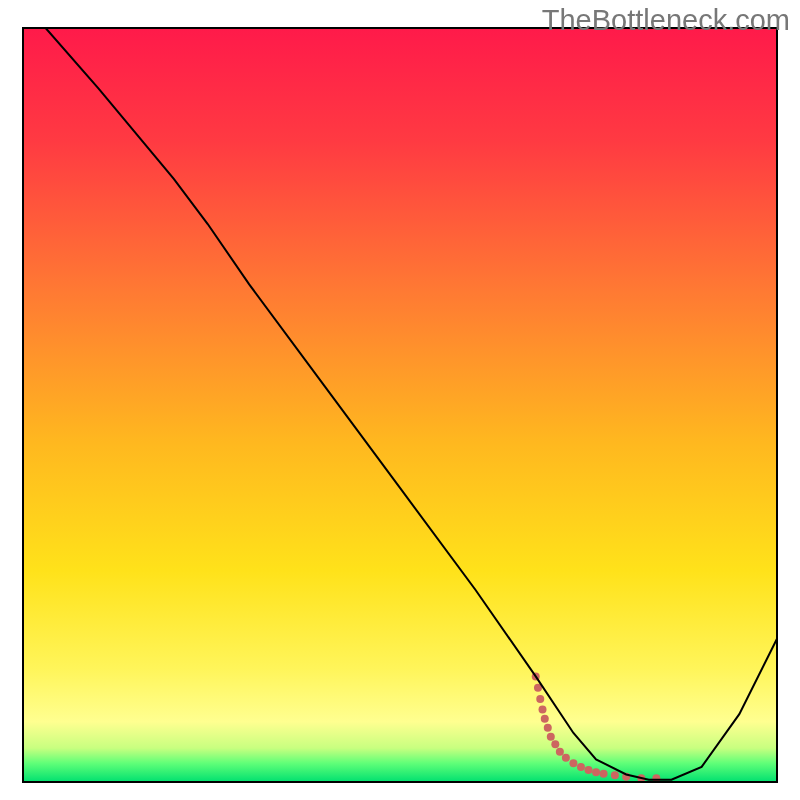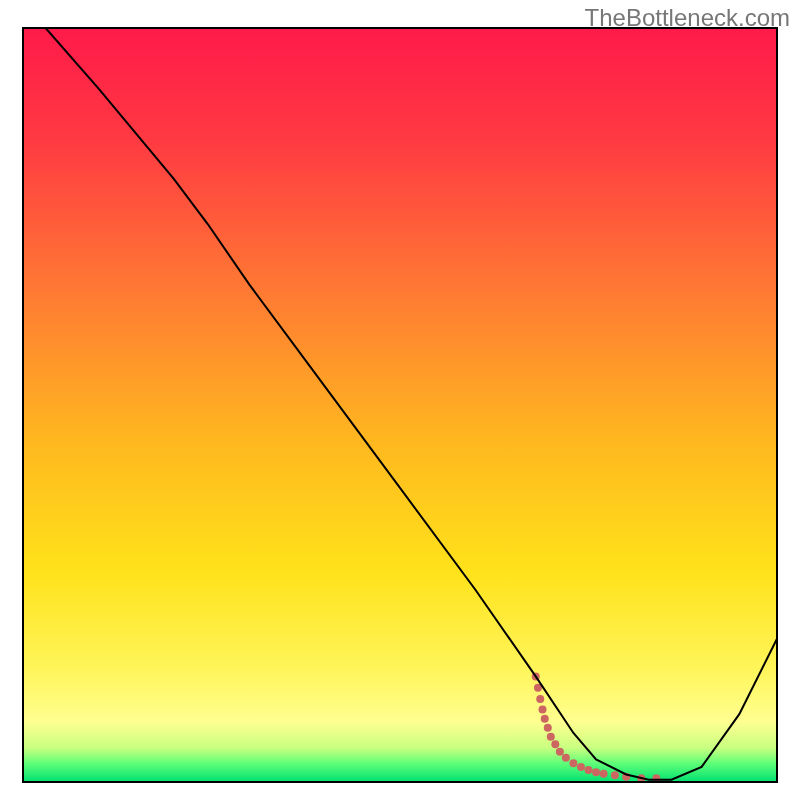--- a/index.html
+++ b/index.html
@@ -10,21 +10,21 @@
   }
   .chart-container {
     position: relative;
     width: 800px;
     height: 800px;
   }
   .watermark {
     position: absolute;
     top: 4px;
     right: 10px;
-    font-size: 24px;
+    font-size: 29px;
     color: #777777;
     font-family: Arial, sans-serif;
   }
   svg {
     display: block;
   }
 </style>
 </head>
 <body>
 

